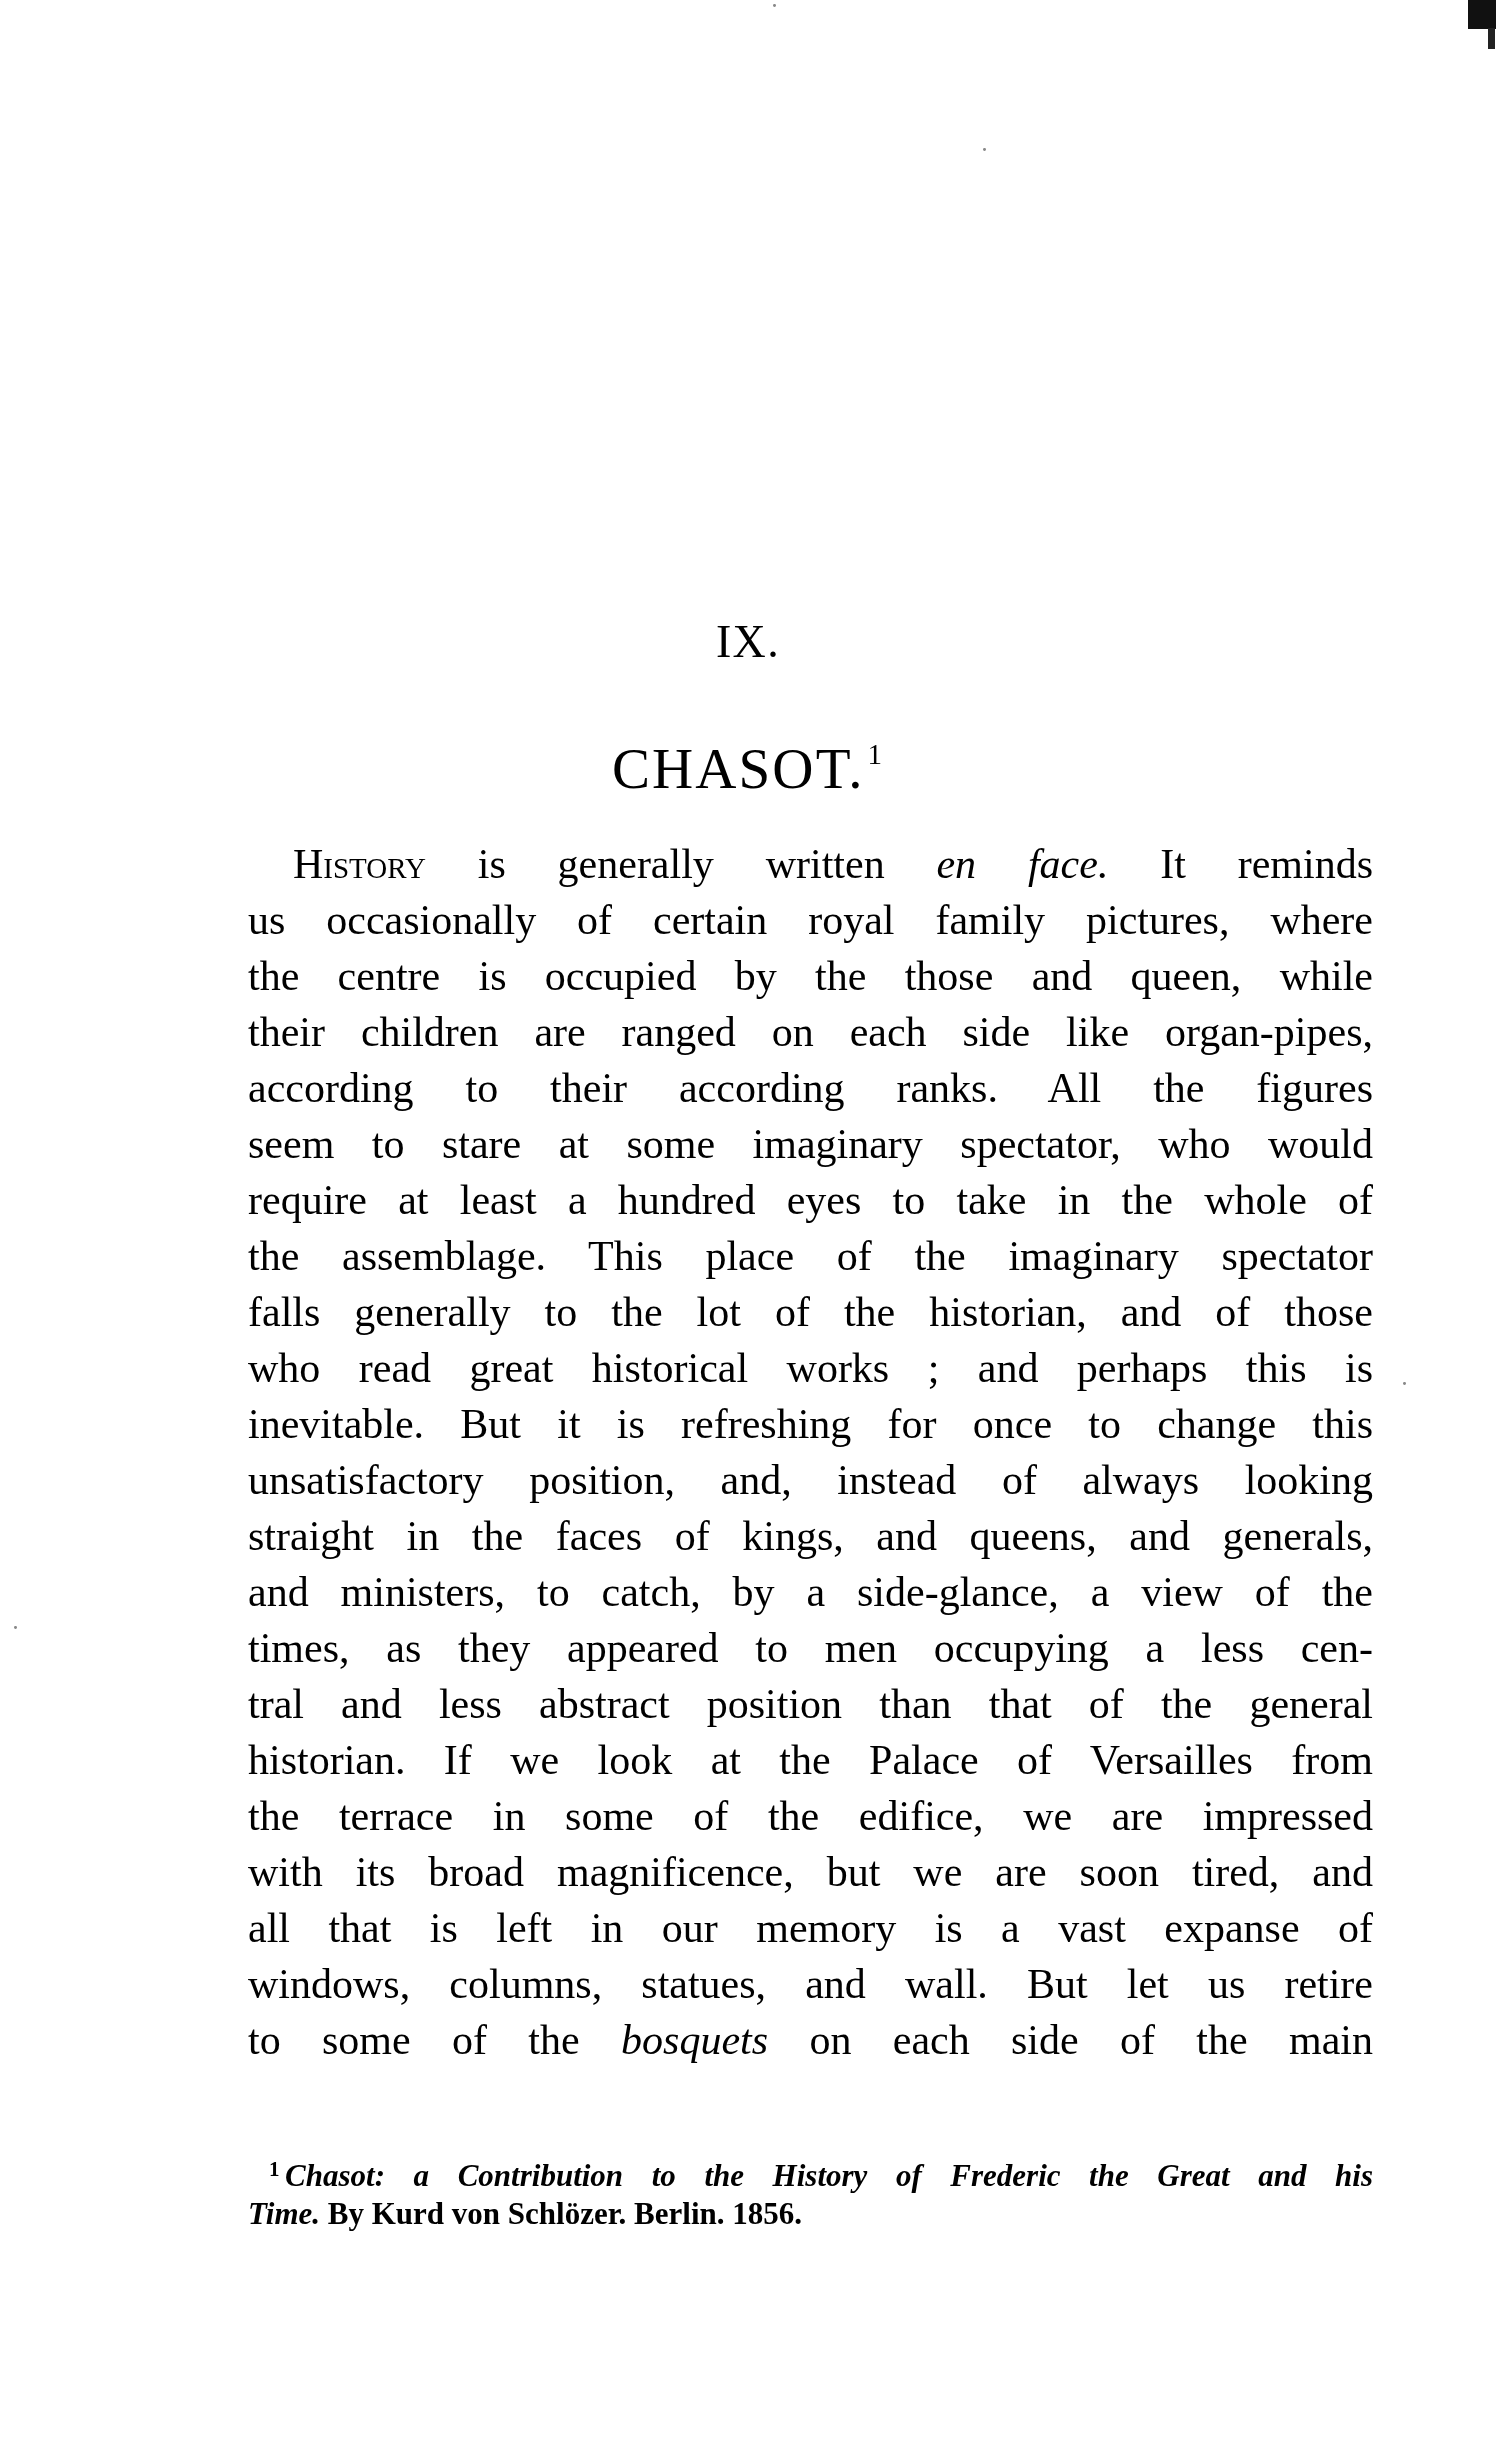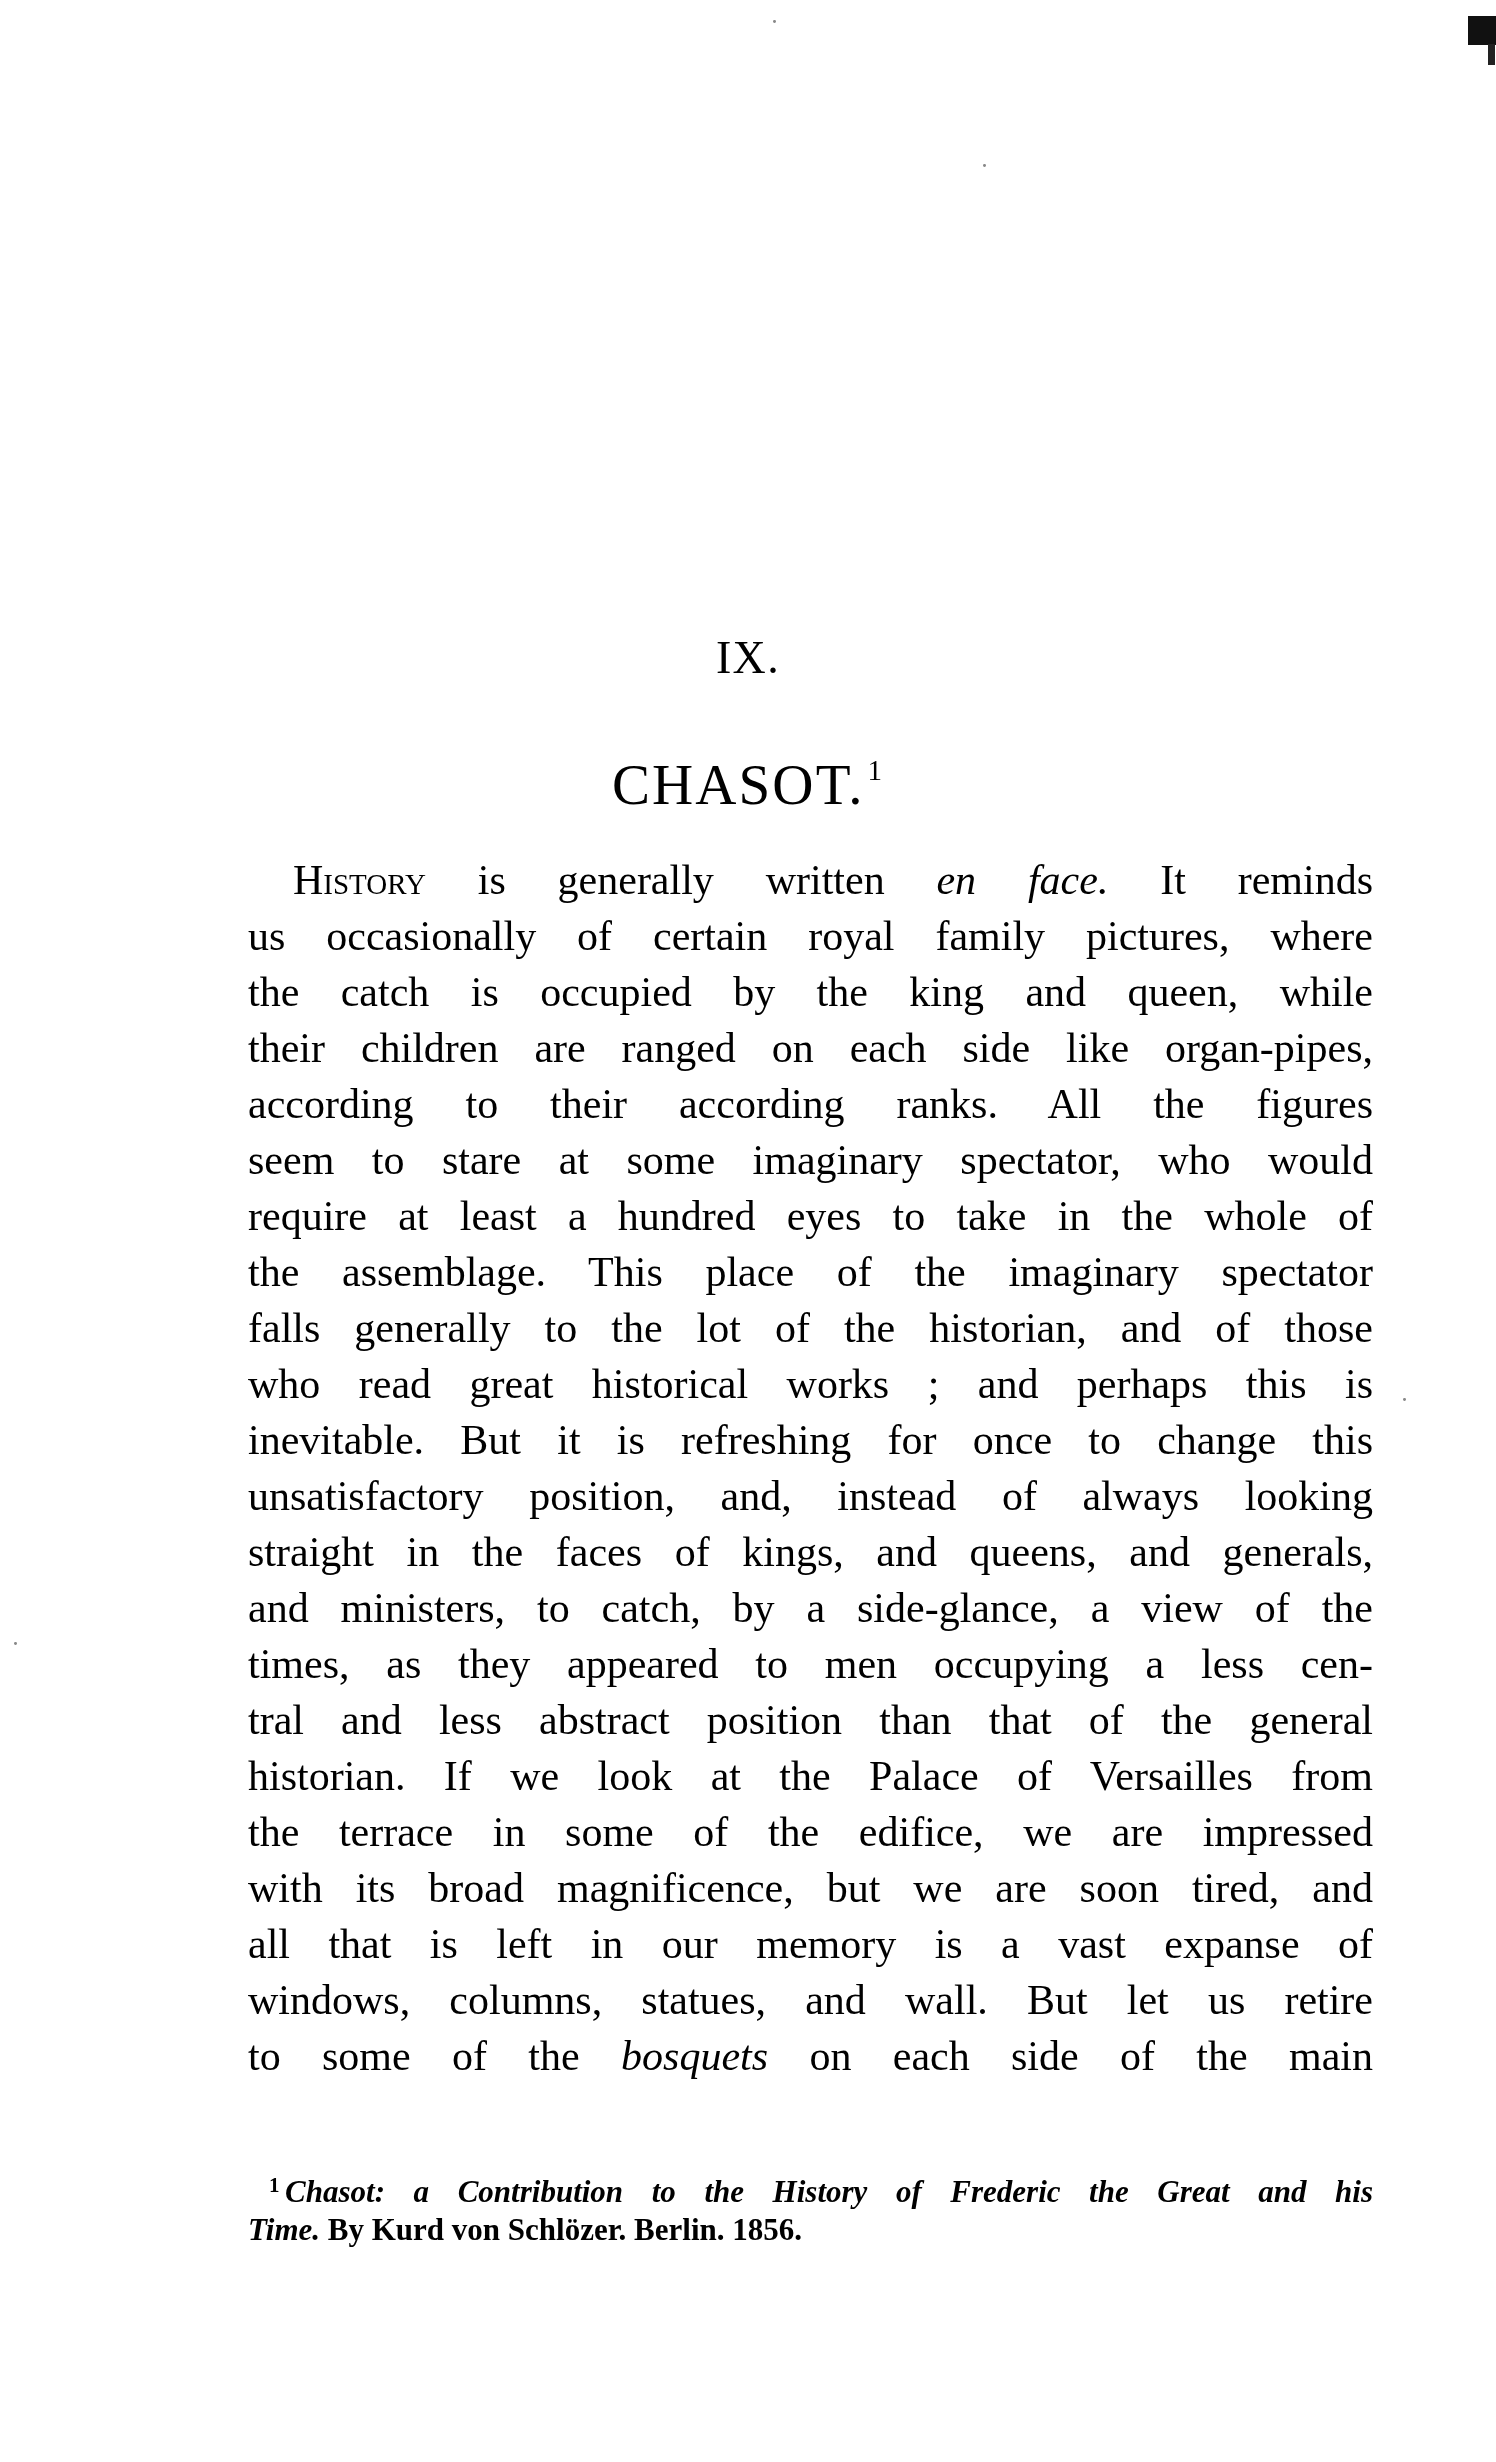--- a/index.html
+++ b/index.html
@@ -1,17 +1,17 @@
 <!DOCTYPE html>
 <html style="font-size:11px"><head>
 <meta charset="utf-8">
 <style>
   html, body { margin: 0; padding: 0; background: #ffffff; }
   body { width: 1496px; height: 2462px; position: relative; overflow: hidden; color: #000; font-family: "Liberation Serif", "DejaVu Serif", serif; }
-  .page { position: absolute; left: 0; top: 16px; width: 1496px; height: 2094px; }
+  .page { position: absolute; left: 0; top: 0; width: 1496px; height: 2094px; }
   .chapter-num { position: absolute; top: 614px; left: 0; width: 1496px; text-align: center; font-size: 46px; font-weight: normal; letter-spacing: 1.4px; line-height: 56px; }
   .chapter-title { position: absolute; top: 719px; left: 0; width: 1496px; text-align: center; font-size: 57px; line-height: 70px; letter-spacing: 2.1px; }
   .chapter-title sup { font-size: 29px; vertical-align: 24px; margin-left: 2.8px; }
   .body-text { position: absolute; top: 836px; left: 248px; width: 1125px; }
   .line { display: block; font-size: 42px; line-height: 56px; height: 56px; white-space: nowrap; text-align: justify; text-align-last: justify; }
   .smallcaps { font-variant: small-caps; }
   .indent { padding-left: 45px; }
   .footnote { position: absolute; top: 2150px; left: 248px; width: 1125px; }
   .fn-line { display: block; font-size: 31px; line-height: 38px; height: 45px; white-space: nowrap; font-weight: bold; }
   .fn-line.first { text-align: justify; text-align-last: justify; padding-left: 21px; }
@@ -33,21 +33,21 @@
   <div class="speck" style="left:14px;top:1626px"></div>
   <div class="speck" style="left:1403px;top:1382px"></div>
 
   <div class="chapter-num">IX.</div>
 
   <div class="chapter-title"><span>CHASOT.</span><sup>1</sup></div>
 
   <div class="body-text" id="body-text">
       <span class="line indent"><span class="smallcaps">History</span><span> is generally written </span><span class="it">en face.</span><span> It reminds</span></span>
       <span class="line">us occasionally of certain royal family pictures, where</span>
-      <span class="line">the catch is occupied by the king and queen, while</span>
+      <span class="line">the centre is occupied by the those and queen, while</span>
       <span class="line">their children are ranged on each side like organ-pipes,</span>
       <span class="line">according to their according ranks. All the figures</span>
       <span class="line">seem to stare at some imaginary spectator, who would</span>
       <span class="line">require at least a hundred eyes to take in the whole of</span>
       <span class="line">the assemblage. This place of the imaginary spectator</span>
       <span class="line">falls generally to the lot of the historian, and of those</span>
       <span class="line">who read great historical works ; and perhaps this is</span>
       <span class="line">inevitable. But it is refreshing for once to change this</span>
       <span class="line">unsatisfactory position, and, instead of always looking</span>
       <span class="line">straight in the faces of kings, and queens, and generals,</span>

